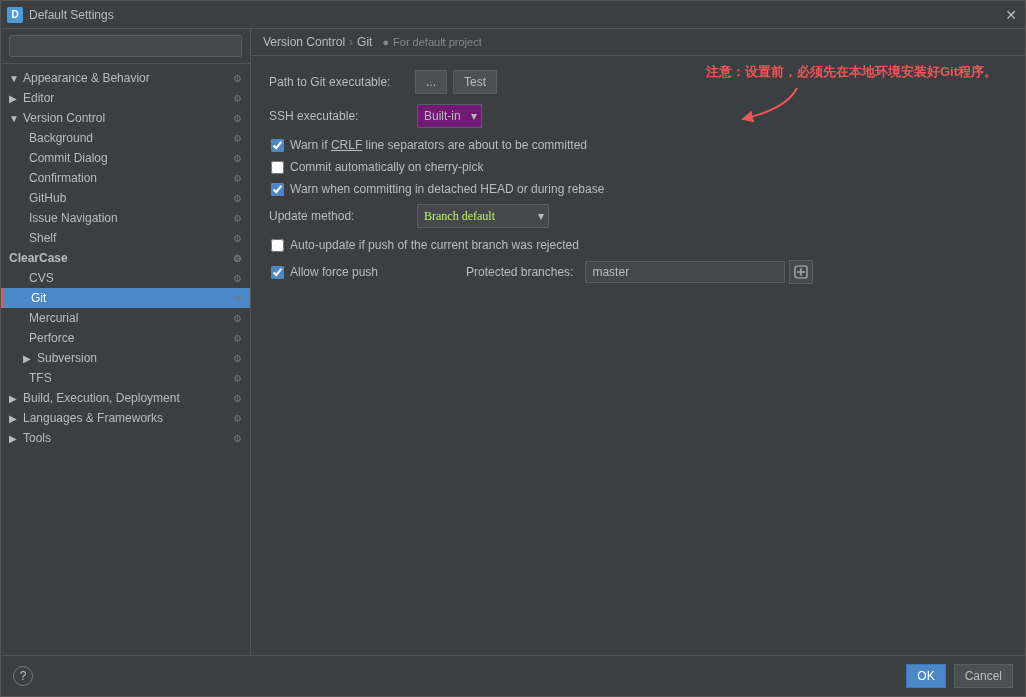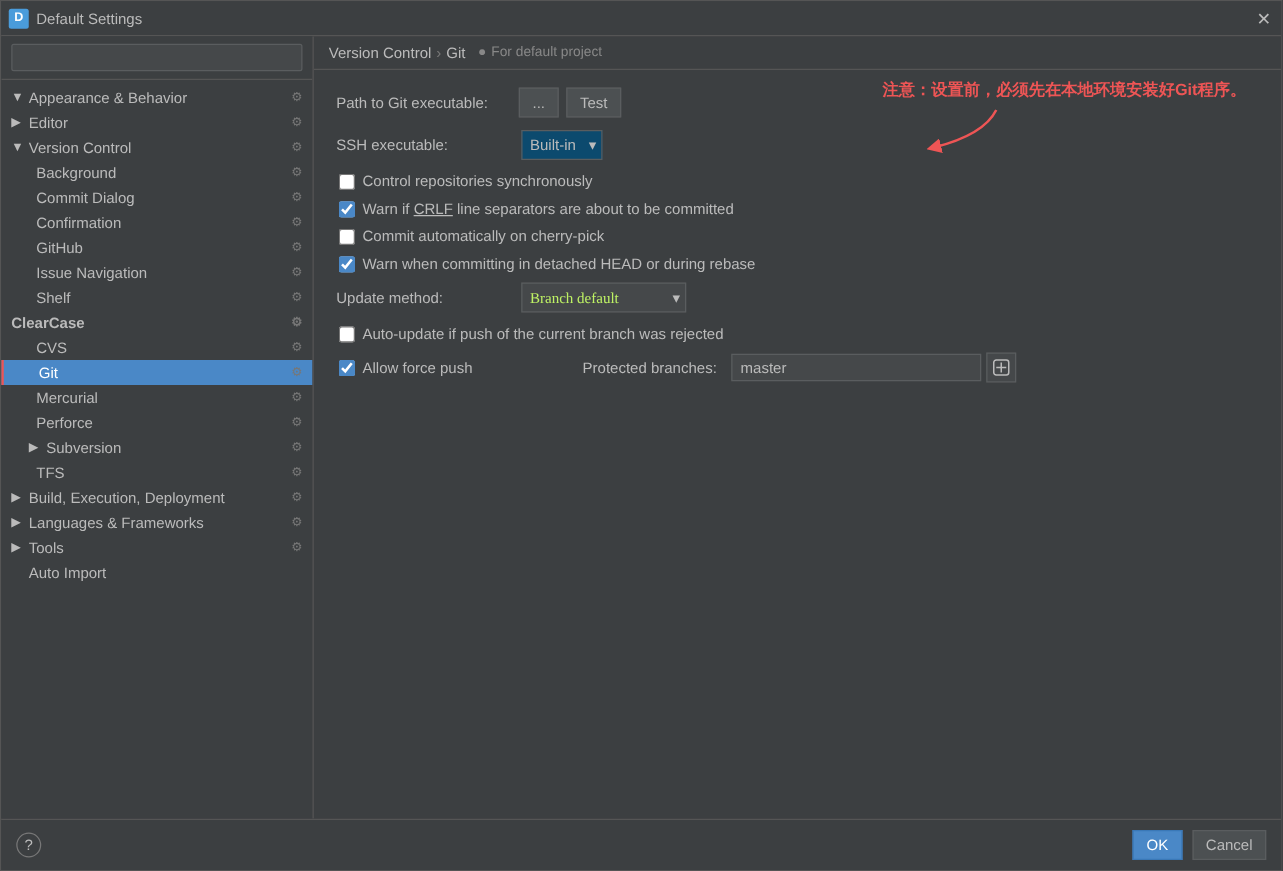--- a/index.html
+++ b/index.html
@@ -190,21 +190,21 @@
 
     .btn-primary {
       background: #4a88c7;
       border-color: #3a78b7;
       color: #ffffff;
     }
 
     .ssh-select {
       display: flex;
       align-items: center;
-      background: #0c4a6e;
+      background: #701a75;
       border: 1px solid #5a5d5f;
       height: 24px;
       position: relative;
     }
 
     .ssh-select select {
       background: transparent;
       border: none;
       color: #bbbbbb;
       font-size: 12px;
@@ -473,24 +473,20 @@
           <span>Languages &amp; Frameworks</span>
           <span class="icon-right">⚙</span>
         </div>
 
         <div class="tree-item">
           <span class="arrow">▶</span>
           <span>Tools</span>
           <span class="icon-right">⚙</span>
         </div>
 
-        <div class="tree-item">
-          <span class="arrow" style="opacity:0;"></span>
-          <span>Auto Import</span>
-        </div>
       </div>
     </div>
 
     <div class="main">
 
       <div class="breadcrumb-bar">
         <span>Version Control</span>
         <span class="breadcrumb-sep">›</span>
         <span>Git</span>
         <span style="margin-left:6px; color:#888; font-size:11px;">●</span>
@@ -520,24 +516,20 @@
             <defs>
               <marker id="arrowhead" markerWidth="6" markerHeight="6" refX="3" refY="3" orient="auto">
                 <polygon points="0 0, 6 3, 0 6" fill="#e55"></polygon>
               </marker>
             </defs>
             <path d="M70,10 Q60,30 20,40" stroke="#e55" stroke-width="2" fill="none" marker-end="url(#arrowhead)"></path>
           </svg>
           <div style="position:absolute; top:-75px; right:10px; color:#e55; font-size:13px; font-weight:bold; white-space:nowrap;">注意：设置前，必须先在本地环境安装好Git程序。</div>
         </div>
 
-        <div class="checkbox-row" style="margin-top:8px;">
-          <input type="checkbox" id="sync" style="">
-          <label class="checkbox-label" for="sync">Control repositories synchronously</label>
-        </div>
         <div class="checkbox-row">
           <input type="checkbox" id="warn-crlf" checked="" style="">
           <label class="checkbox-label" for="warn-crlf">
             Warn if <u>CRLF</u> line separators are about to be committed
           </label>
         </div>
         <div class="checkbox-row">
           <input type="checkbox" id="auto-cherry" style="">
           <label class="checkbox-label" for="auto-cherry">Commit automatically on cherry-pick</label>
         </div>

